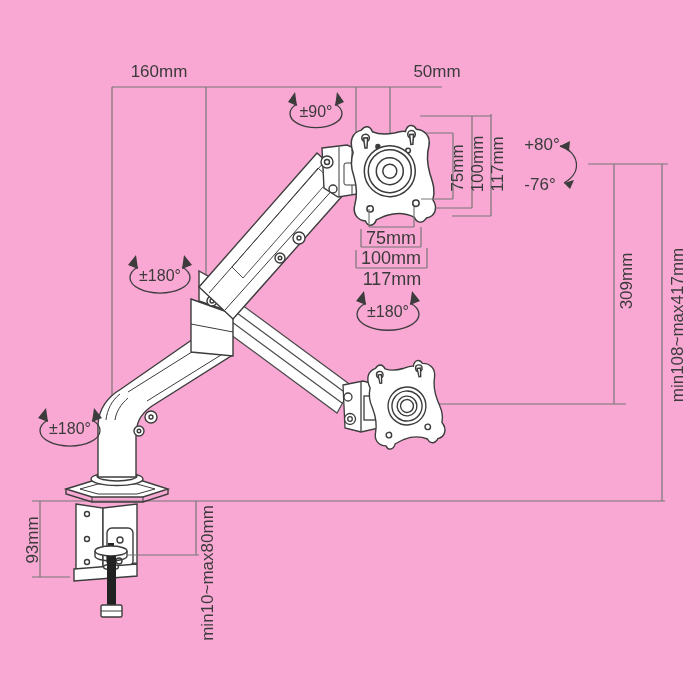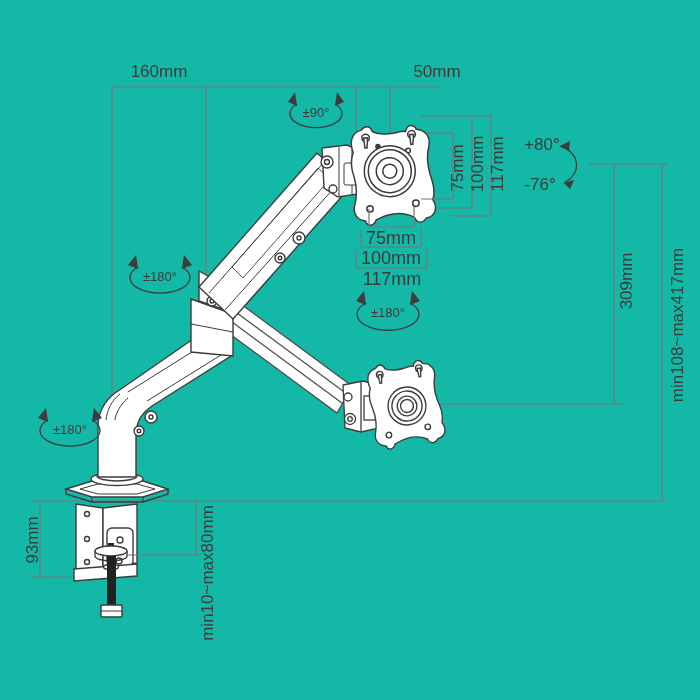--- a/index.html
+++ b/index.html
@@ -1,22 +1,22 @@
 <!DOCTYPE html>
 <html><head>
 <meta charset="utf-8">
 <style>
   html,body{margin:0;padding:0;background:#fff;}
-  #stage{position:relative;width:700px;height:700px;background:#14b8a6;overflow:hidden;
+  #stage{position:relative;width:700px;height:700px;background:#f9a8d4;overflow:hidden;
          font-family:"Liberation Sans",sans-serif;}
   #art{position:absolute;left:0;top:0;}
   .lbl{position:absolute;font-size:17px;line-height:1;color:#3b3b3b;white-space:nowrap;
        transform:translate(-50%,-50%);letter-spacing:0;}
   .lbl.v{transform:translate(-50%,-50%) rotate(-90deg);}
-  .lbl.small{font-size:13px;}
+  .lbl.small{font-size:16px;}
   .lbl.big{font-size:18px;}
 </style>
 </head>
 <body>
 
 <div id="stage">
 
 <svg id="art" width="700" height="700" viewBox="0 0 700 700">
 
   <g stroke="#777" stroke-width="1.2" fill="none">

